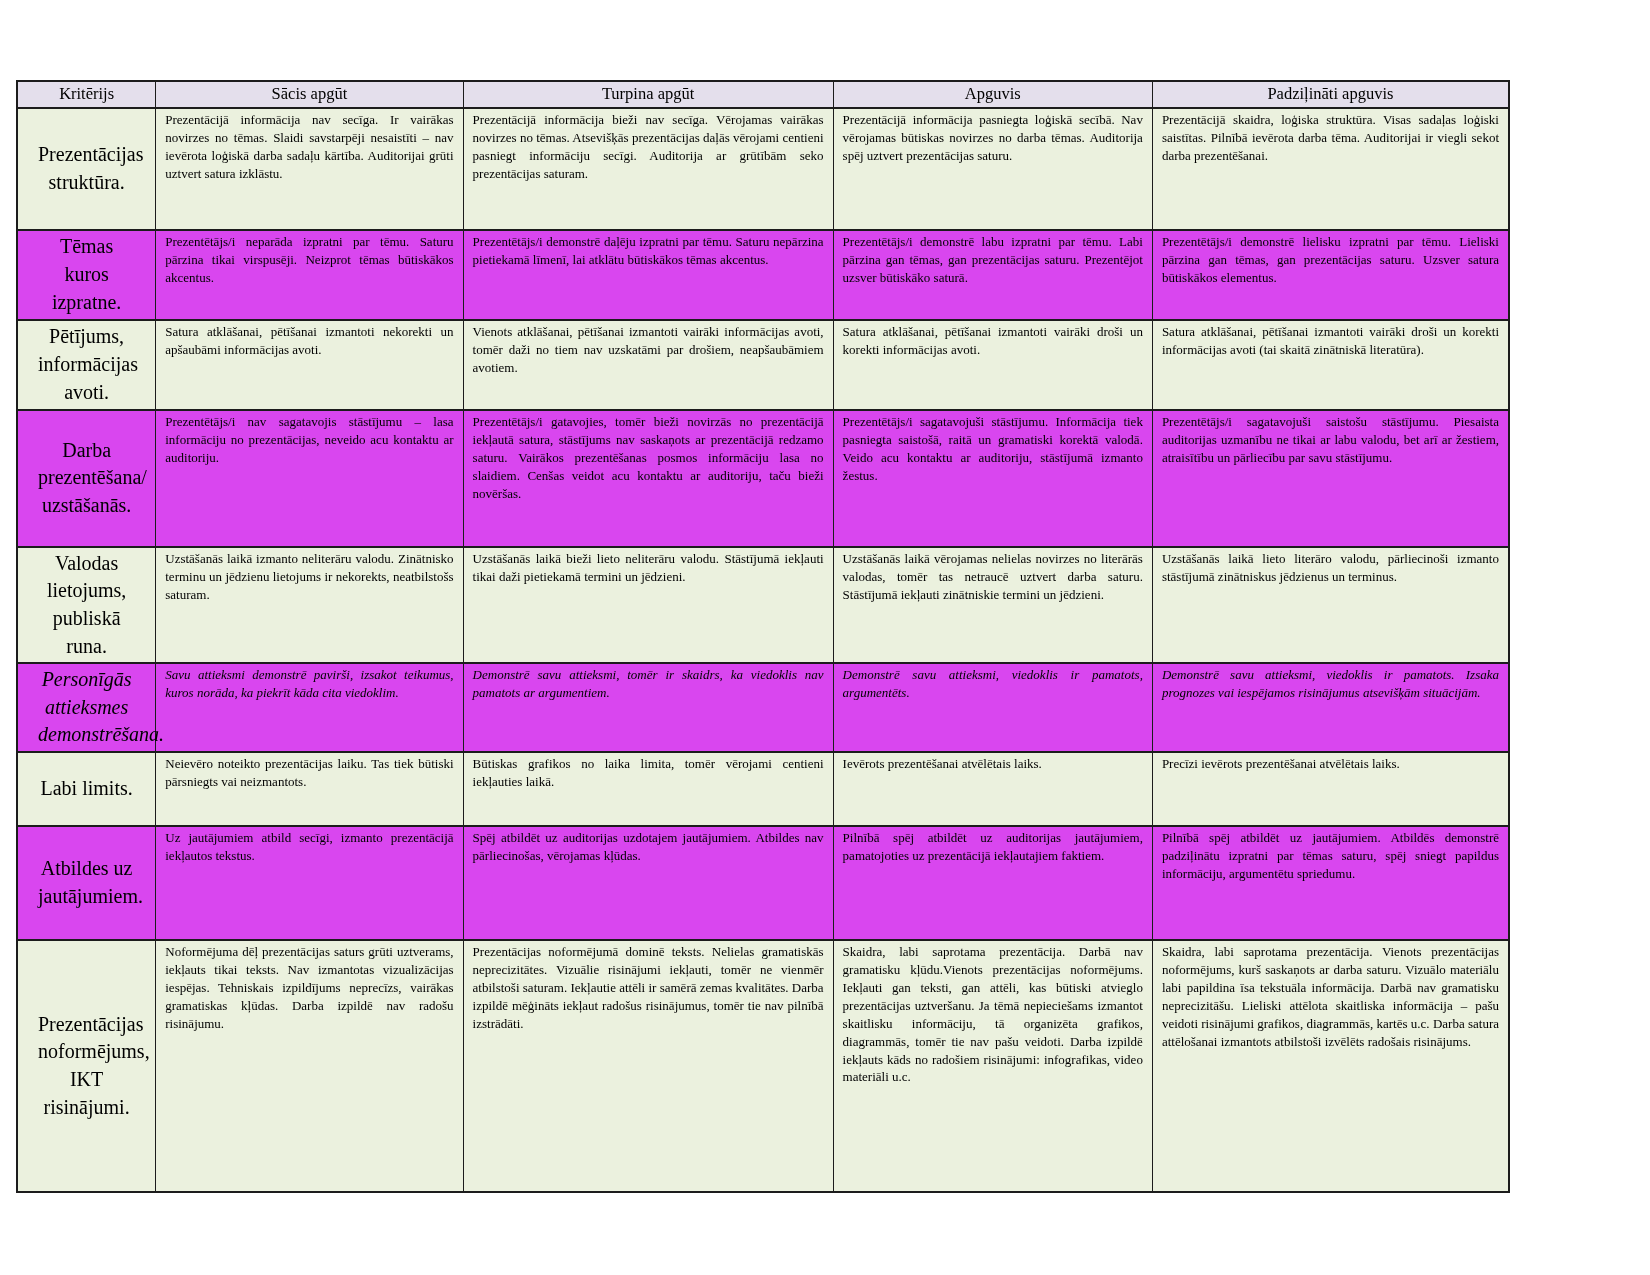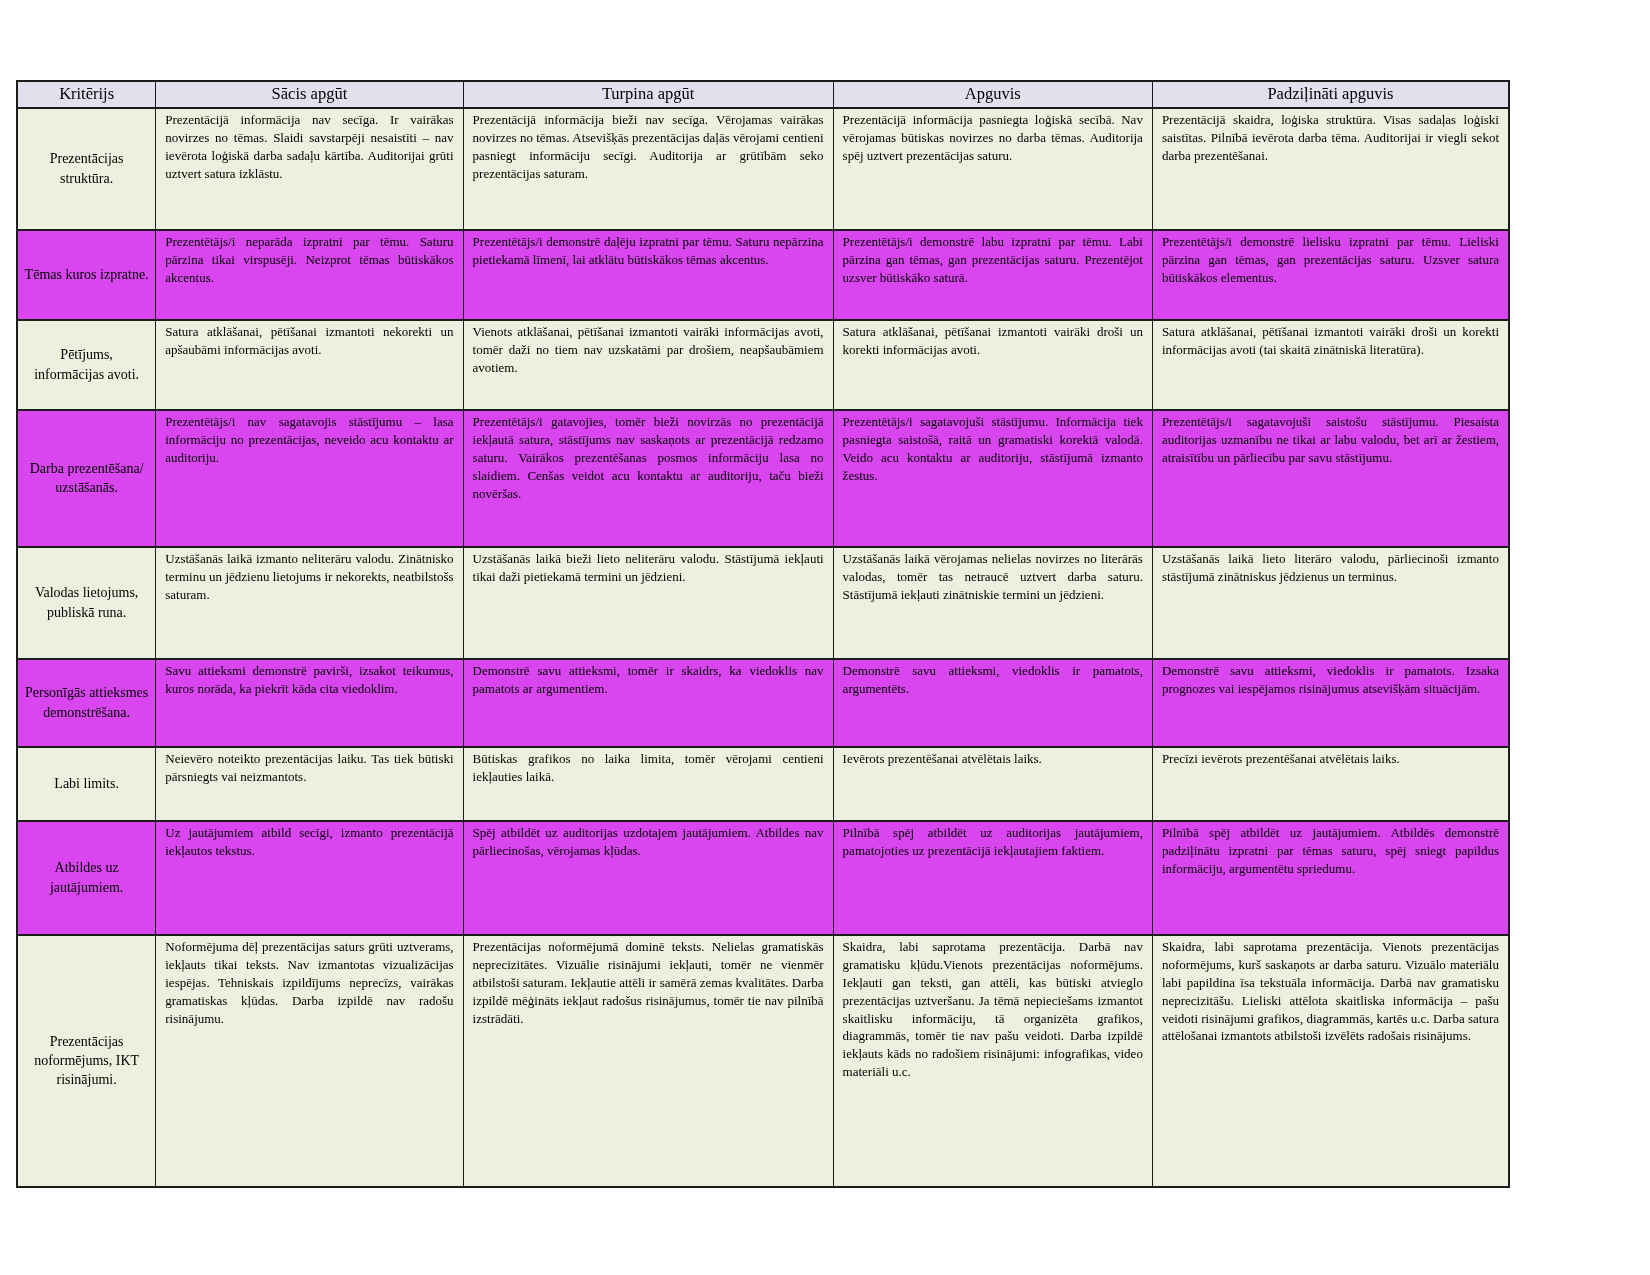--- a/index.html
+++ b/index.html
@@ -49,32 +49,32 @@
     padding: 1px 4px;
     height: 21px;
   }
   tbody td.body-cell {
     text-align: justify;
     vertical-align: top;
   }
   tbody td.criterion-cell {
     text-align: center;
     vertical-align: middle;
-    font-size: 14px;
-    padding: 2px 6px;
+    font-size: 20px;
+    padding: 2px 20px;
   }
   tbody tr.row-light td { background: #ebf1de; }
   tbody tr.row-dark  td { background: #d946ef; }
 
   tbody tr:nth-child(1) { height: 122px; }
   tbody tr:nth-child(2) { height: 90px; }
   tbody tr:nth-child(3) { height: 90px; }
   tbody tr:nth-child(4) { height: 137px; }
   tbody tr:nth-child(5) { height: 112px; }
-  tbody tr:nth-child(6) { height: 88px; }
+  tbody tr:nth-child(6) { height: 88px; font-style: italic; }
   tbody tr:nth-child(7) { height: 74px; }
   tbody tr:nth-child(8) { height: 114px; }
   tbody tr:nth-child(9) { height: 252px; }
 </style>
 </head>
 <body>
 
 <div class="page">
   <table class="rubric">
     <colgroup>

